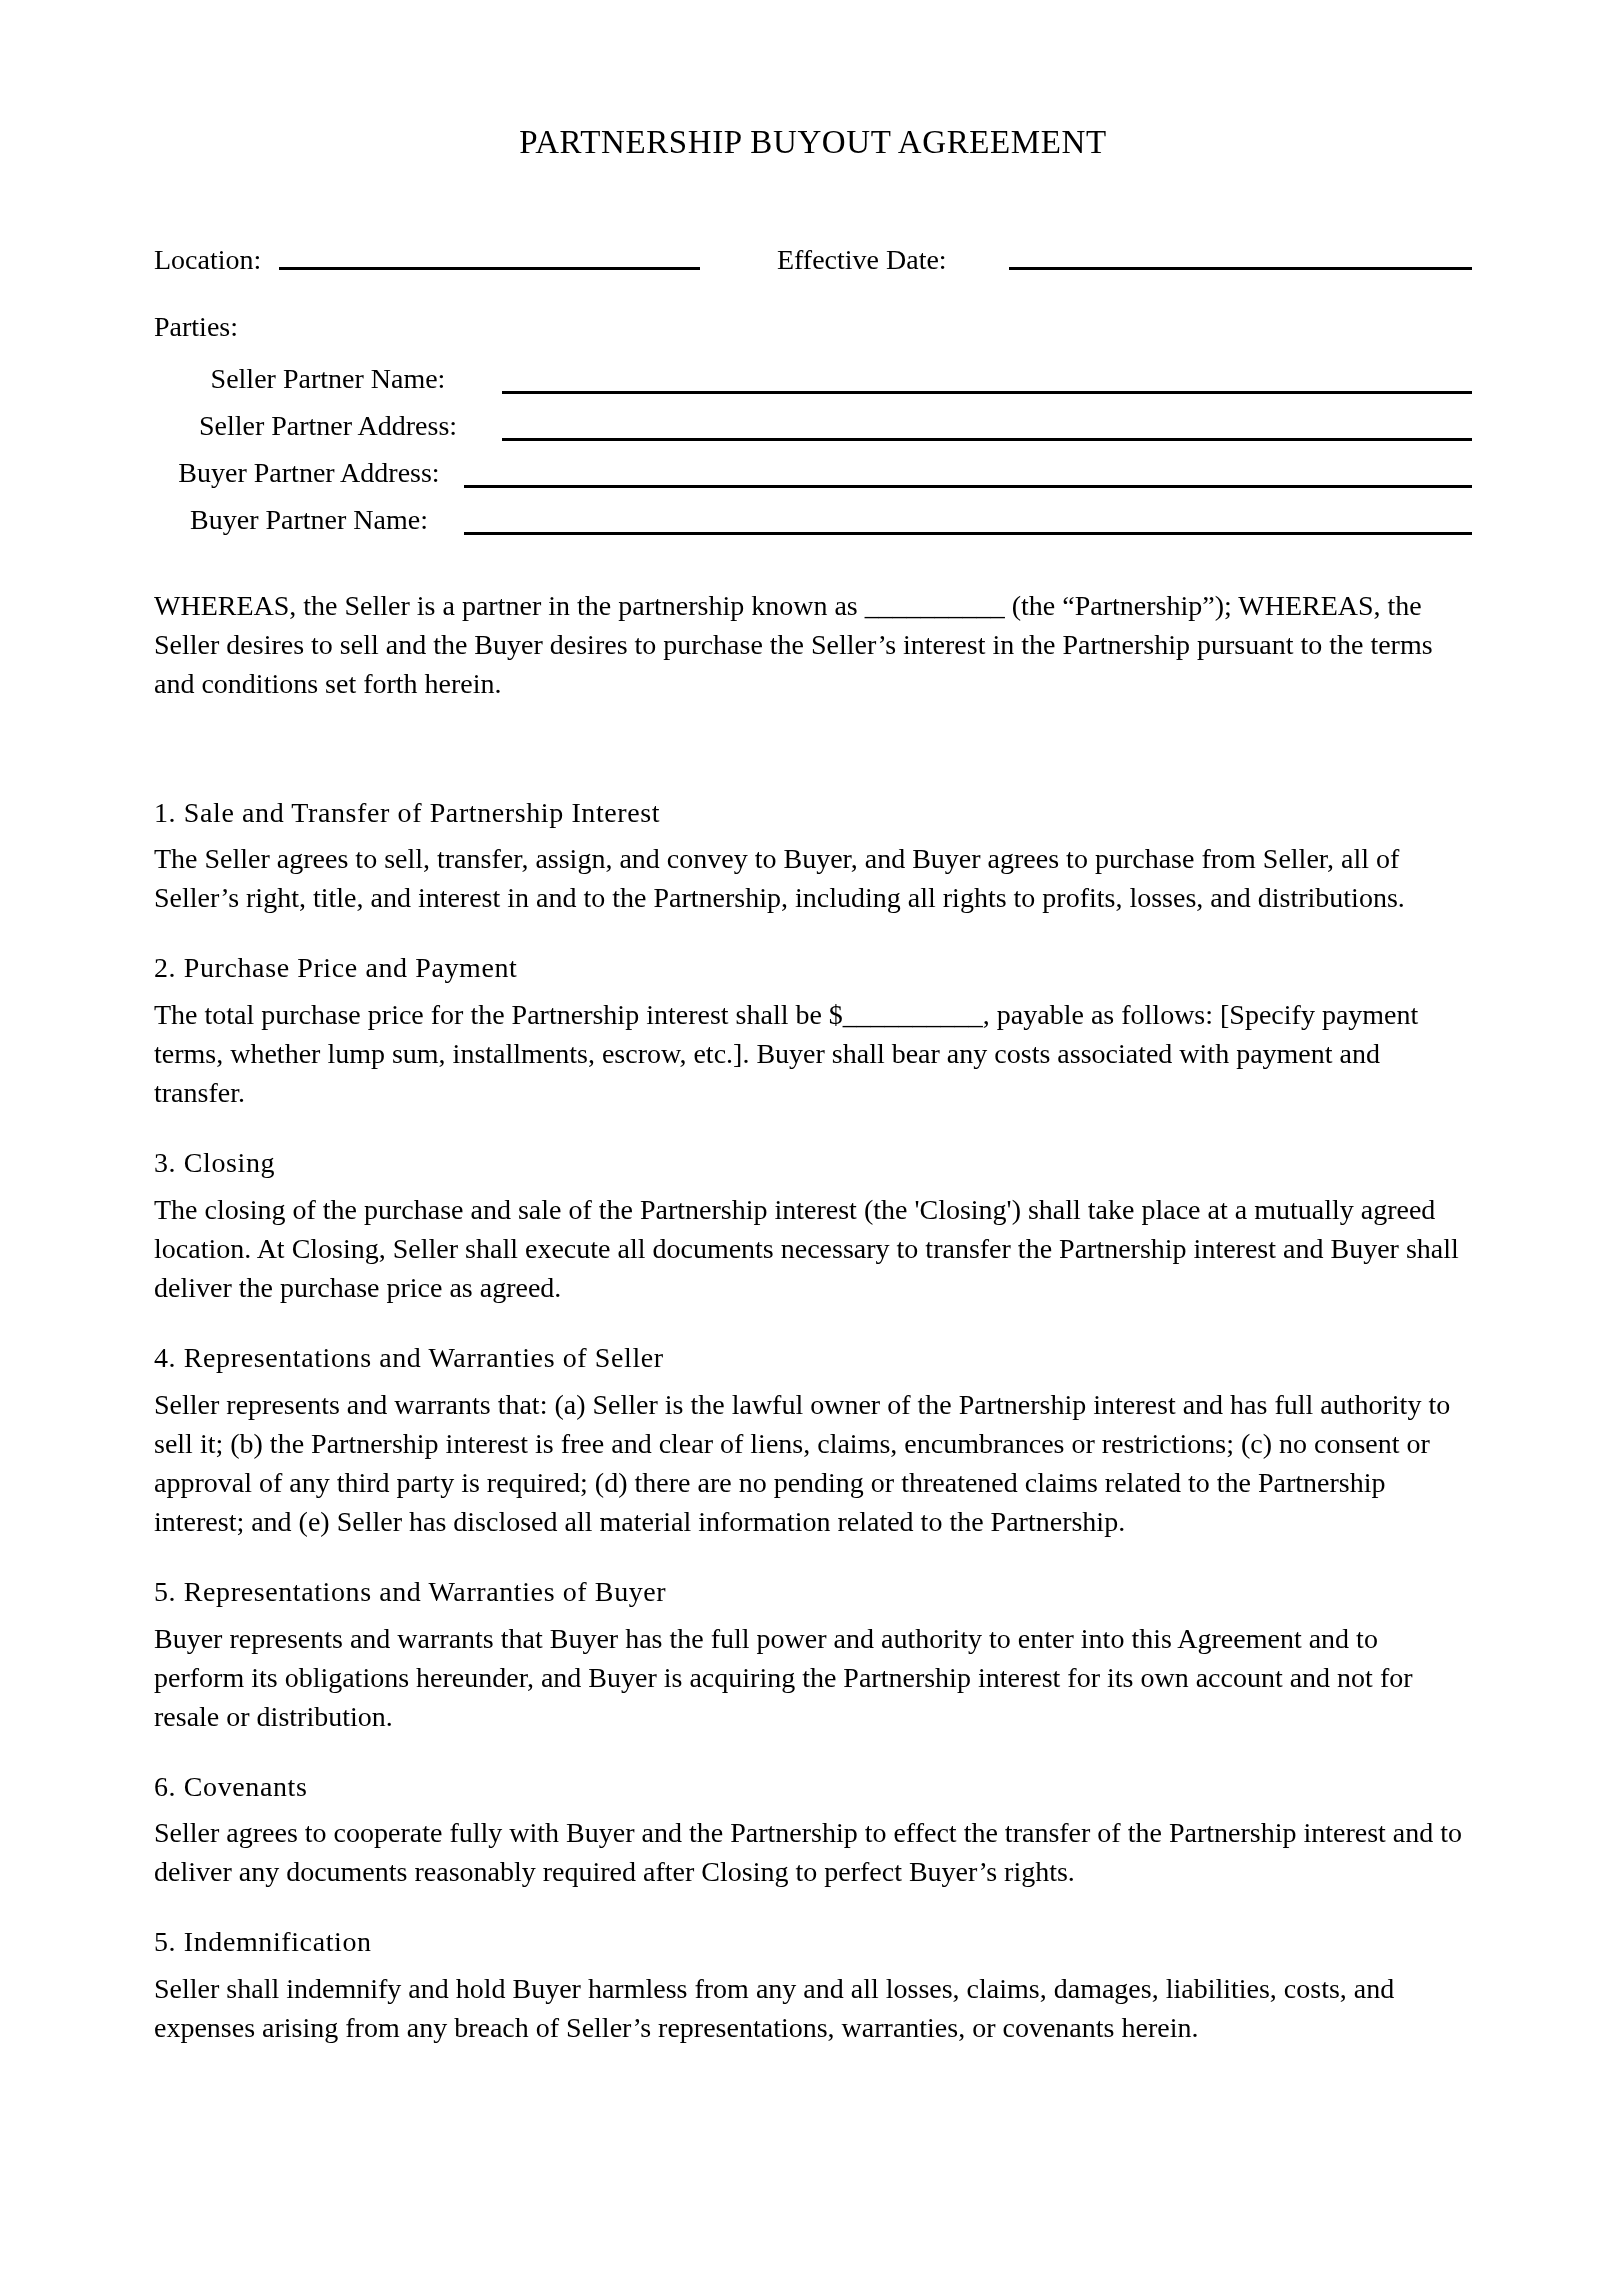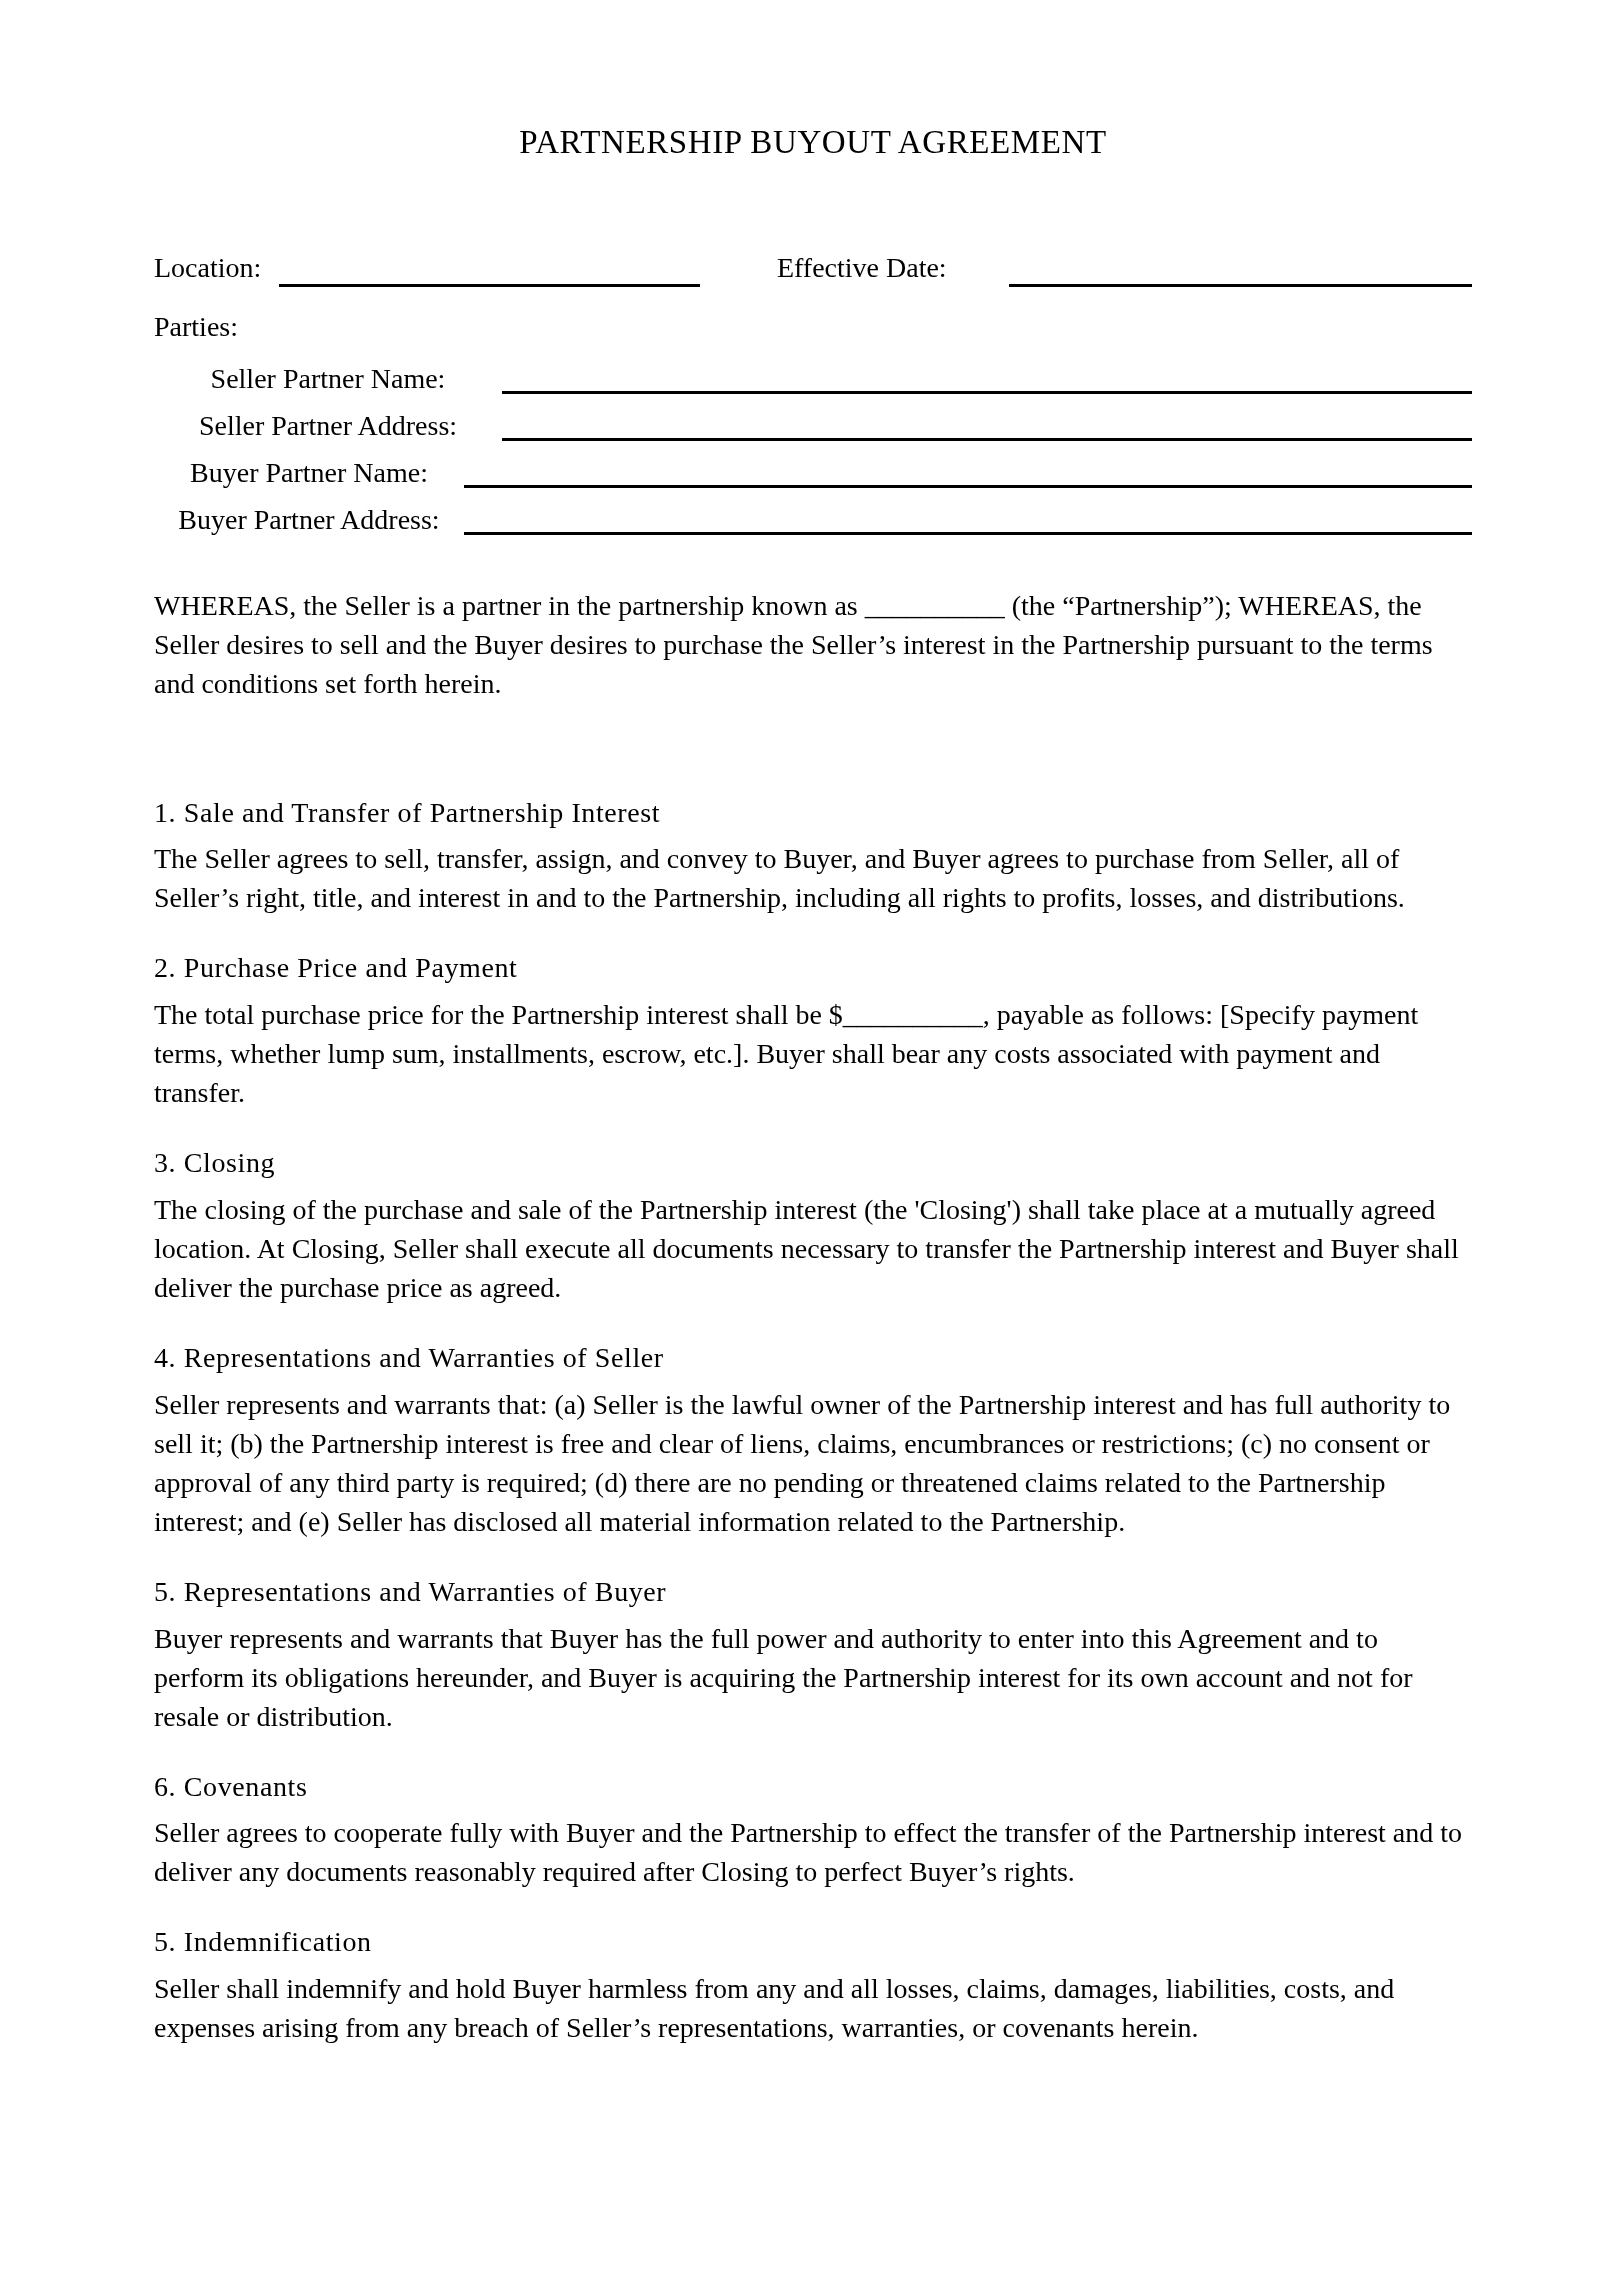--- a/index.html
+++ b/index.html
@@ -26,21 +26,21 @@
     font-size: 33px;
     font-weight: normal;
     line-height: 43px;
     letter-spacing: 0.6px;
     text-align: center;
     white-space: nowrap;
   }
   
   .meta-row {
     display: flex;
-    align-items: flex-end;
+    align-items: flex-start;
     margin-top: 76px;
     height: 47px;
     line-height: 39px;
     white-space: nowrap;
   }
   .meta-row .blank-line {
     display: inline-block;
     height: 26.5px;
     border-bottom: 3.9px solid #000;
   }
@@ -130,25 +130,25 @@
       <div class="party-rows">
         <div class="party-row seller">
           <span class="label-cell">Seller Partner Name:</span>
           <span class="blank-line"></span>
         </div>
         <div class="party-row seller">
           <span class="label-cell">Seller Partner Address:</span>
           <span class="blank-line"></span>
         </div>
         <div class="party-row buyer">
-          <span class="label-cell">Buyer Partner Name:</span>
+          <span class="label-cell">Buyer Partner Address:</span>
           <span class="blank-line"></span>
         </div>
         <div class="party-row buyer">
-          <span class="label-cell">Buyer Partner Address:</span>
+          <span class="label-cell">Buyer Partner Name:</span>
           <span class="blank-line"></span>
         </div>
       </div>
     </div>
 
     <div class="recitals">
       <p>WHEREAS, the Seller is a partner in the partnership known as __________ (the “Partnership”); WHEREAS, the Seller desires to sell and the Buyer desires to purchase the Seller’s interest in the Partnership pursuant to the terms and conditions set forth herein.</p>
     </div>
 
     <div class="section first">

